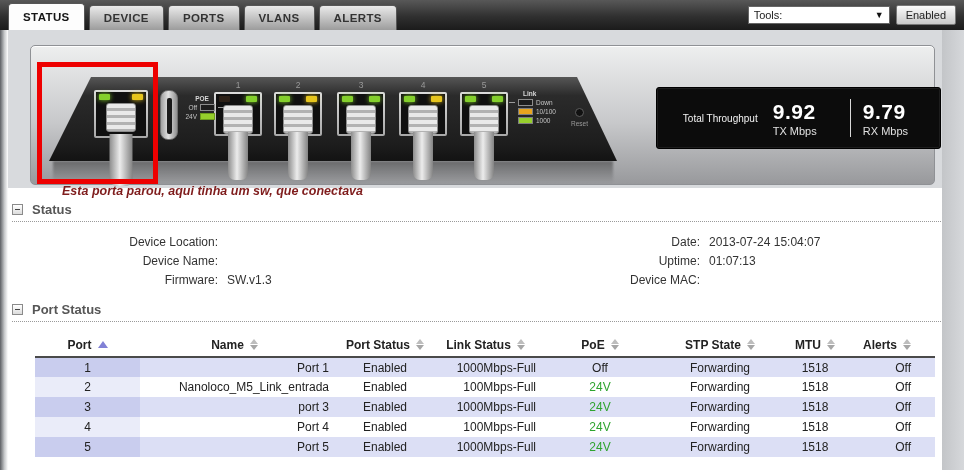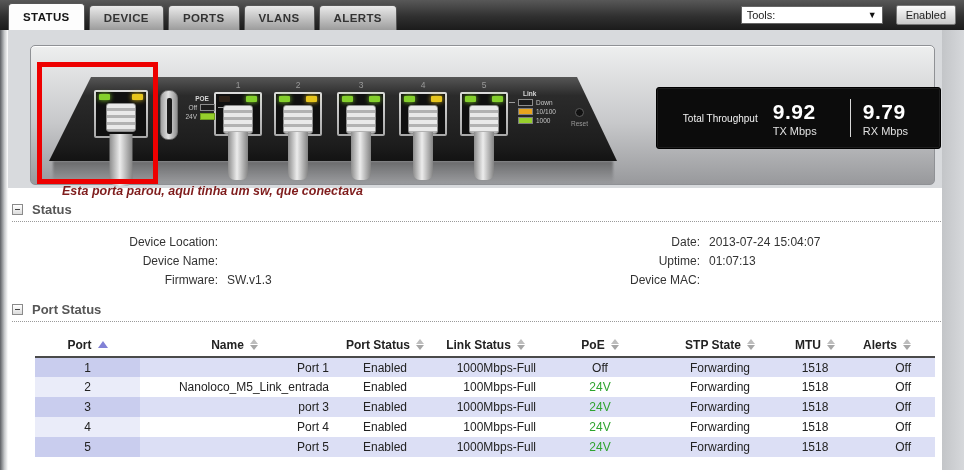--- a/index.html
+++ b/index.html
@@ -8,21 +8,21 @@
 
   
   .topbar { position:absolute; top:0; left:0; width:964px; height:30px;
     background:linear-gradient(#585858,#303030 55%,#1b1b1b); z-index:20; }
   .tabs { position:absolute; left:8px; bottom:0; display:flex; gap:4px; align-items:flex-end; }
   .tab { height:25px; line-height:25px; padding:0 14px; font-size:11.5px; font-weight:bold;
     letter-spacing:.4px; color:#333; cursor:pointer;
     background:linear-gradient(#eaeaea,#9c9c9c); border:1px solid #565656; border-bottom:none;
     border-radius:4px 4px 0 0; }
   .tab.active { background:#fdfdfd; color:#161616; height:27px; line-height:27px; }
-  .topbar-right { position:absolute; right:8px; top:5px; display:flex; gap:13px; align-items:center; }
+  .topbar-right { position:absolute; right:8px; top:5px; display:flex; gap:6px; align-items:center; }
   .tools { width:142px; height:18px; background:#fff; border:1px solid #666; font-size:11px;
     color:#222; display:flex; align-items:center; justify-content:space-between; padding:0 5px; cursor:pointer; }
   .tools .caret { font-size:9px; color:#111; }
   .logout { height:20px; padding:0 9px; font-size:11px; color:#222;
     background:linear-gradient(#fbfbfb,#c9c9c9); border:1px solid #777; border-radius:2px;
     display:flex; align-items:center; cursor:pointer; }
 
   
   .gray-band { position:absolute; left:0; top:30px; width:964px; height:158px; background:#d8dadd; }
   .strip-left { position:absolute; left:0; top:30px; width:8px; height:440px;

